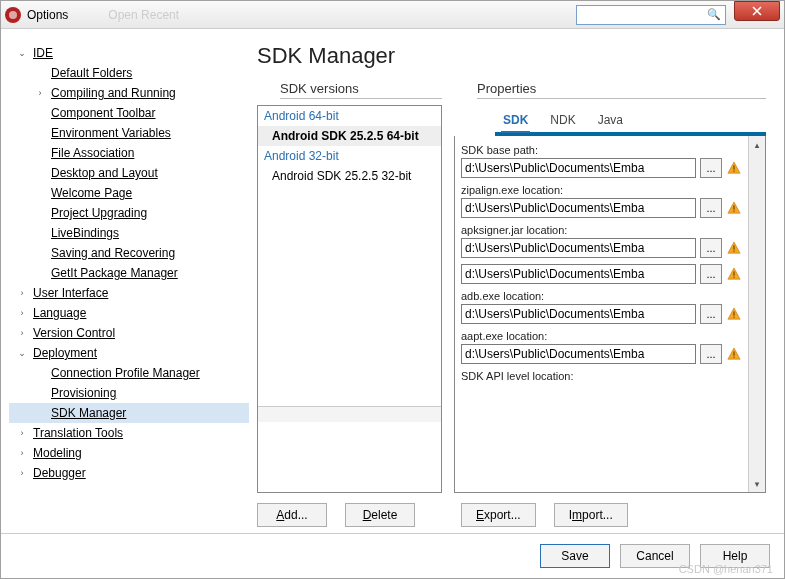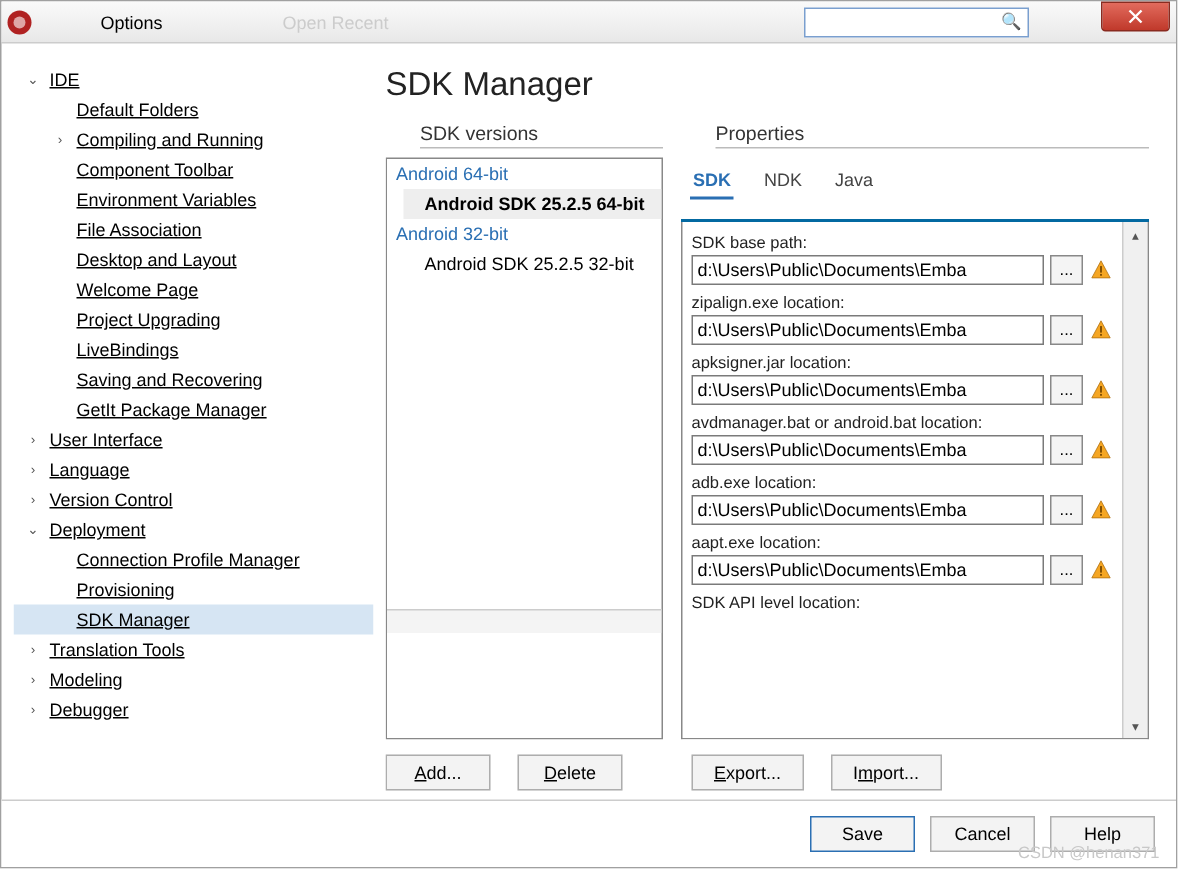--- a/index.html
+++ b/index.html
@@ -1,20 +1,20 @@
 <!DOCTYPE html>
 <html><head>
 <meta charset="utf-8">
 <style>
 * { box-sizing: border-box; margin: 0; padding: 0; font-family: "Segoe UI", Tahoma, sans-serif; font-size: 12px; }
 body { background: #f0f0f0; width: 785px; height: 579px; overflow: hidden; }
 
 .window { width: 785px; height: 579px; background: #fff; border: 1px solid #a0a0a0; display: flex; flex-direction: column; }
 
-.titlebar { height: 28px; background: linear-gradient(#fafafa,#e8e8e8); border-bottom: 1px solid #ccc; display: flex; align-items: center; padding: 0 4px; position: relative; gap: 40px; }
+.titlebar { height: 28px; background: linear-gradient(#fafafa,#e8e8e8); border-bottom: 1px solid #ccc; display: flex; align-items: center; padding: 0 4px; position: relative; }
 .titlebar .appicon { width: 16px; height: 16px; border-radius: 50%; background: #b02222; margin-right: 6px; display:flex; align-items:center; justify-content:center;}
 .titlebar .appicon svg { width:10px; height:10px; }
 .titlebar .title { font-size: 12px; }
 .titlebar .ghost { color:#ccc; margin-left:40px; font-size:12px;}
 .titlebar .search { margin-left:auto; width:150px; height:20px; border:1px solid #7a9fcf; background:#fff; display:flex; align-items:center; padding:0 4px;}
 .titlebar .search .mag { margin-left:auto; color:#777; font-size:11px;}
 .closebtn { width:46px; height:20px; background:linear-gradient(#e26b5d,#c0392b); border:1px solid #8a2b20; border-radius:0 0 3px 3px; margin-left:8px; display:flex; align-items:center; justify-content:center; color:#fff; font-size:11px; margin-top:-8px;}
 .closebtn svg{width:10px;height:10px;}
 
 .body { flex:1; display:flex; padding:8px 8px 0 8px; gap:8px; overflow:hidden;}
@@ -29,26 +29,26 @@
 .tree .sel { background:#d6e5f3; }
 
 .main { flex:1; display:flex; flex-direction:column; overflow:hidden; padding:6px 10px 0 0;}
 .main h1 { font-size:22px; font-weight:400; color:#222; margin-bottom:12px; }
 
 .panels { display:flex; gap:12px; flex:1; overflow:hidden;}
 .panel-title { font-size:13px; color:#333; border-bottom:1px solid #bbb; padding-bottom:2px; margin-bottom:6px;margin-left:23px; }
 .versions { width:185px; display:flex; flex-direction:column;}
 .versions .listbox { flex:1; border:1px solid #888; background:#fff; overflow:auto; font-size:12px;}
 .versions .group { color:#2a6fb3; padding:3px 6px; }
-.versions .item { padding:3px 6px 3px 14px;margin-left:11px; }
+.versions .item { padding:3px 6px 3px 14px; }
 .versions .item.sel { background:#eee; font-weight:bold;}
 .versions .h-scroll{height:16px;border-top:1px solid #ccc;background:#f4f4f4;}
 
 .props { flex:1; display:flex; flex-direction:column; overflow:hidden;}
-.tabs { display:flex; gap:18px; border-bottom:2px solid #0369a1; padding:4px 6px 14px 6px;}
+.tabs { display:flex; gap:18px; border-bottom:4px solid #0369a1; padding:4px 6px 0 6px;margin-left:41px;}
 .tabs .tab { padding:4px 2px; color:#444; }
 .tabs .tab.active { color:#2a6fb3; font-weight:600; border-bottom:2px solid #2a6fb3; margin-bottom:-1px;}
 .prop-body { flex:1; border:1px solid #888; border-top:none; overflow:hidden; display:flex;}
 .prop-scroll { flex:1; overflow-y:auto; padding:8px 6px; }
 .field { margin-bottom:6px; }
 .field .lbl { font-size:11px; color:#222; margin-bottom:2px; display:block;}
 .field .row { display:flex; align-items:center; gap:4px;}
 .field input { flex:1; min-width:0; height:20px; border:1px solid #7a7a7a; padding:0 3px; font-size:12px; background:#fff;}
 .field .browse { width:22px; height:20px; border:1px solid #888; background:#f4f4f4; display:flex; align-items:center; justify-content:center; font-size:11px;}
 .field .warn { width:16px; height:16px; display:flex; align-items:center; justify-content:center;}
@@ -288,21 +288,20 @@
                     <span class="warn">
                       <svg viewBox="0 0 16 16">
                         <path d="M8 1 L15 14 L1 14 Z" fill="#f5a623" stroke="#b07010" stroke-width="0.6"></path>
                         <rect x="7.3" y="5" width="1.4" height="5" fill="#7a4a00"></rect>
                         <rect x="7.3" y="11" width="1.4" height="1.4" fill="#7a4a00"></rect>
                       </svg>
                     </span>
                   </div>
                 </div>
                 <div class="field">
-                  <span class="lbl">avdmanager.bat or android.bat location:</span>
                   <div class="row">
                     <input value="d:\Users\Public\Documents\Emba" style="">
                     <div class="browse">...</div>
                     <span class="warn">
                       <svg viewBox="0 0 16 16">
                         <path d="M8 1 L15 14 L1 14 Z" fill="#f5a623" stroke="#b07010" stroke-width="0.6"></path>
                         <rect x="7.3" y="5" width="1.4" height="5" fill="#7a4a00"></rect>
                         <rect x="7.3" y="11" width="1.4" height="1.4" fill="#7a4a00"></rect>
                       </svg>
                     </span>

